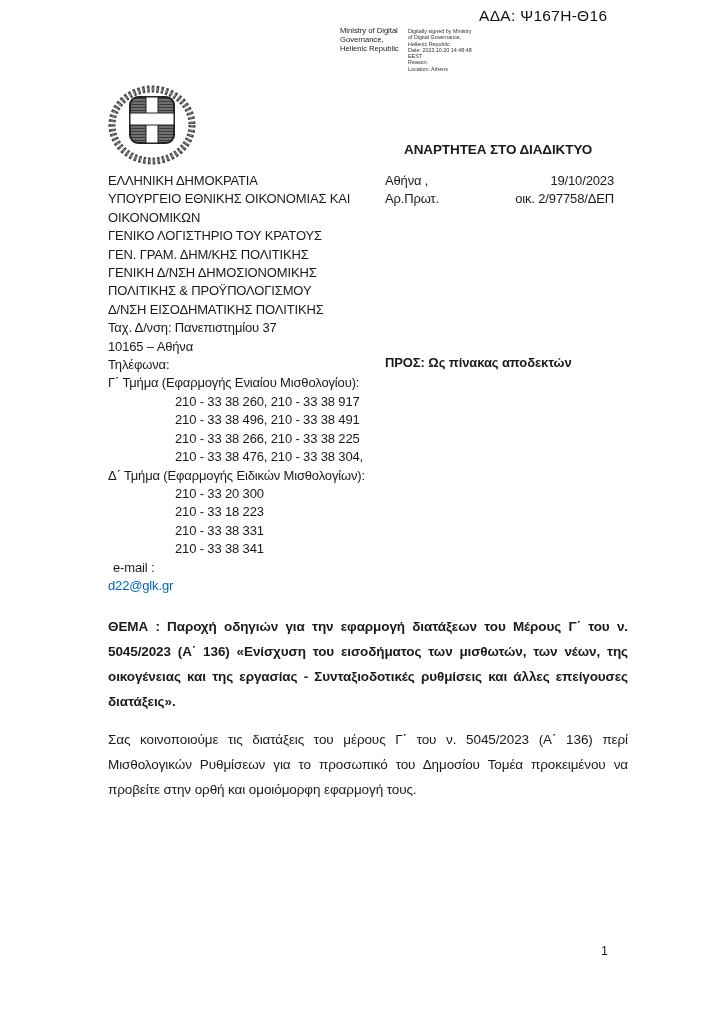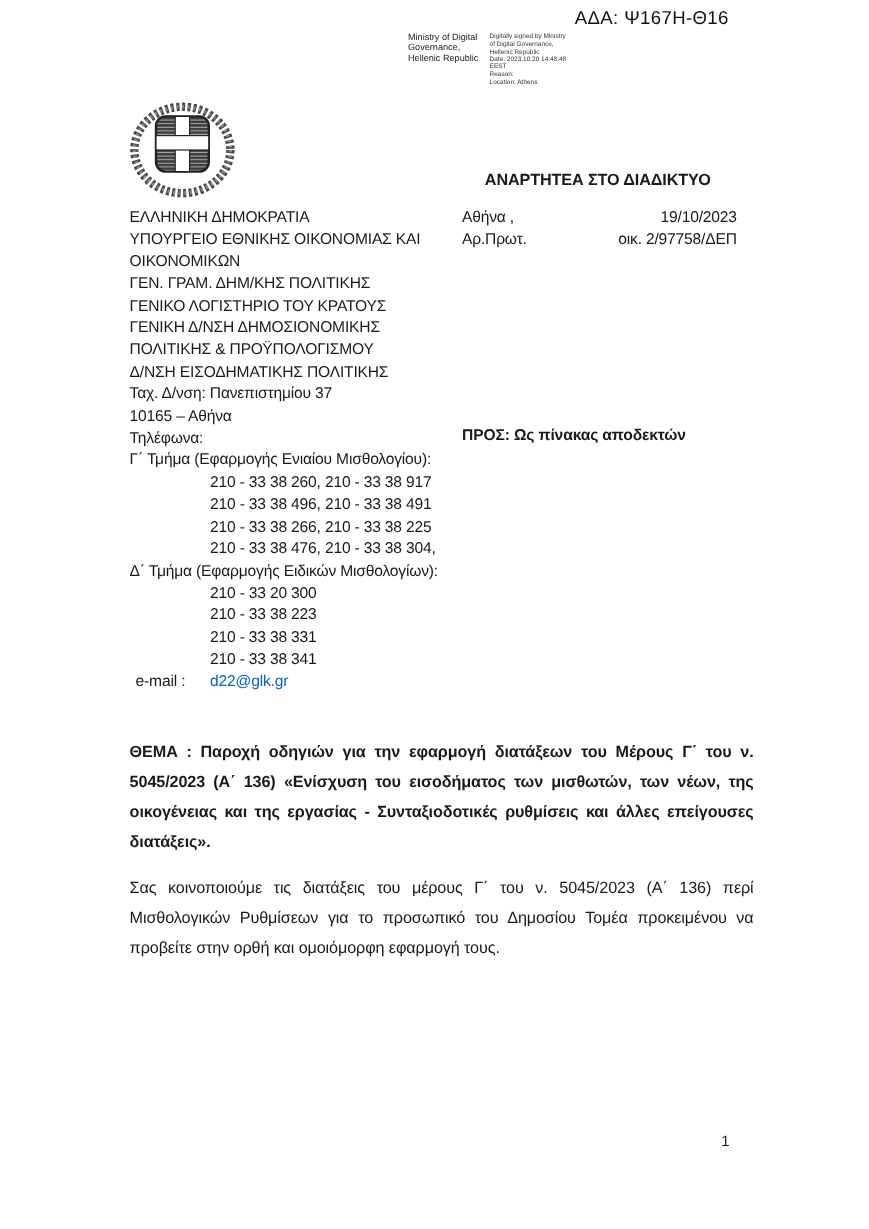--- a/index.html
+++ b/index.html
@@ -50,21 +50,21 @@
   .letterhead {
     position: absolute;
     left: 108px; top: 172px;
     width: 280px;
     font-size: 13px;
     line-height: 18.4px;
     letter-spacing: -0.15px;
     white-space: nowrap;
   }
   .letterhead .indent { padding-left: 67px; }
-  .email-row { display: flex; }
+  .email-row { display: flex; flex-direction: column; }
   .email-row .email-label { width: 67px; padding-left: 5px; box-sizing: border-box; }
   .email-link { color: #0563c1; cursor: pointer; }
   .reference {
     position: absolute;
     left: 385px; top: 172px;
     width: 229px;
     font-size: 13px;
     line-height: 18.4px;
     letter-spacing: -0.15px;
   }
@@ -153,36 +153,36 @@
     <rect x="40" y="13" width="12" height="46" fill="#ffffff" stroke="#222" stroke-width="1"></rect>
     <rect x="24" y="29" width="44" height="12" fill="#ffffff" stroke="#222" stroke-width="1"></rect>
   </svg>
 
   <div class="posted">ΑΝΑΡΤΗΤΕΑ ΣΤΟ ΔΙΑΔΙΚΤΥΟ</div>
 
   <div class="letterhead">
     <div>ΕΛΛΗΝΙΚΗ ΔΗΜΟΚΡΑΤΙΑ</div>
     <div>ΥΠΟΥΡΓΕΙΟ ΕΘΝΙΚΗΣ ΟΙΚΟΝΟΜΙΑΣ ΚΑΙ</div>
     <div>ΟΙΚΟΝΟΜΙΚΩΝ</div>
+    <div>ΓΕΝΙΚΟ ΛΟΓΙΣΤΗΡΙΟ ΤΟΥ ΚΡΑΤΟΥΣ</div>
     <div>ΓΕΝ. ΓΡΑΜ. ΔΗΜ/ΚΗΣ ΠΟΛΙΤΙΚΗΣ</div>
-    <div>ΓΕΝΙΚΟ ΛΟΓΙΣΤΗΡΙΟ ΤΟΥ ΚΡΑΤΟΥΣ</div>
     <div>ΓΕΝΙΚΗ Δ/ΝΣΗ ΔΗΜΟΣΙΟΝΟΜΙΚΗΣ</div>
     <div>ΠΟΛΙΤΙΚΗΣ &amp; ΠΡΟΫΠΟΛΟΓΙΣΜΟΥ</div>
     <div>Δ/ΝΣΗ ΕΙΣΟΔΗΜΑΤΙΚΗΣ ΠΟΛΙΤΙΚΗΣ</div>
     <div>Ταχ. Δ/νση: Πανεπιστημίου 37</div>
     <div>10165 – Αθήνα</div>
     <div>Τηλέφωνα:</div>
     <div>Γ΄ Τμήμα (Εφαρμογής Ενιαίου Μισθολογίου):</div>
     <div class="indent">210 - 33 38 260, 210 - 33 38 917</div>
     <div class="indent">210 - 33 38 496, 210 - 33 38 491</div>
     <div class="indent">210 - 33 38 266, 210 - 33 38 225</div>
     <div class="indent">210 - 33 38 476, 210 - 33 38 304,</div>
     <div>Δ΄ Τμήμα (Εφαρμογής Ειδικών Μισθολογίων):</div>
     <div class="indent">210 - 33 20 300</div>
-    <div class="indent">210 - 33 38 223</div>
+    <div class="indent">210 - 33 18 223</div>
     <div class="indent">210 - 33 38 331</div>
     <div class="indent">210 - 33 38 341</div>
     <div class="email-row">
       <span class="email-label">e-mail :</span>
       <a class="email-link">d22@glk.gr</a>
     </div>
   </div>
 
   <div class="reference">
     <div class="ref-row">

